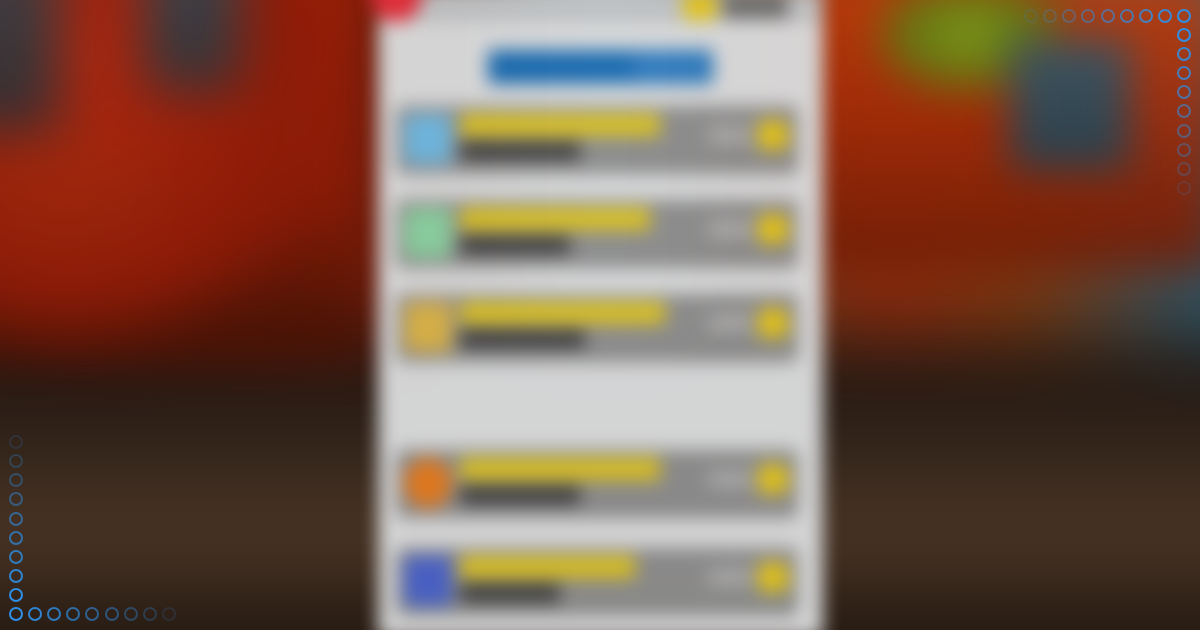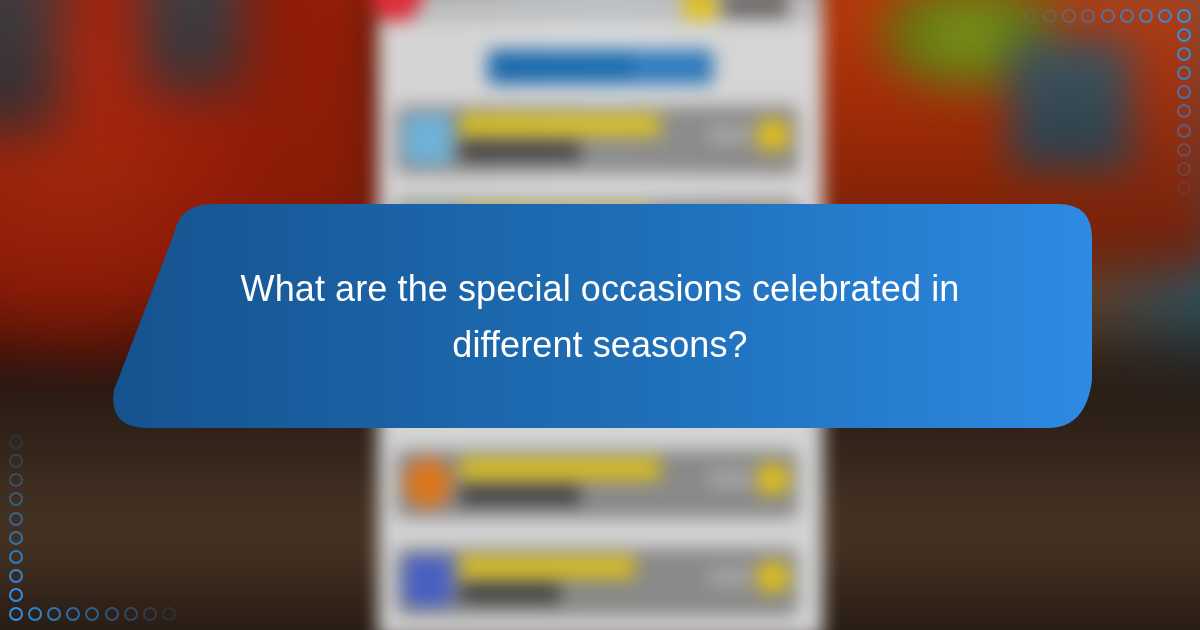--- a/index.html
+++ b/index.html
@@ -384,37 +384,14 @@
       <div class="dot" style="opacity: 0.256; border-color: rgb(46, 144, 232);"></div>
       <div class="dot" style="opacity: 0.362; border-color: rgb(46, 144, 232);"></div>
       <div class="dot" style="opacity: 0.469; border-color: rgb(46, 144, 232);"></div>
       <div class="dot" style="opacity: 0.575; border-color: rgb(46, 144, 232);"></div>
       <div class="dot" style="opacity: 0.681; border-color: rgb(46, 144, 232);"></div>
       <div class="dot" style="opacity: 0.787; border-color: rgb(46, 144, 232);"></div>
       <div class="dot" style="opacity: 0.894; border-color: rgb(46, 144, 232);"></div>
       <div class="dot" style="opacity: 1; border-color: rgb(46, 144, 232);"></div>
     </div>
 
-  <div class="card-wrap">
-    <svg class="card-svg" viewBox="0 0 1008 238" preserveAspectRatio="none">
-      <defs>
-        <linearGradient id="cardGrad" x1="0" y1="0" x2="1" y2="0">
-          <stop offset="0%" stop-color="#15538f"></stop>
-          <stop offset="55%" stop-color="#1f6fb8"></stop>
-          <stop offset="100%" stop-color="#2e8ae3"></stop>
-        </linearGradient>
-      </defs>
-      <path d="M 78,36
-               Q 84,6 116,6
-               L 962,6
-               Q 996,6 996,40
-               L 996,182
-               Q 990,230 952,230
-               L 52,230
-               Q 12,230 18,192
-               Z" fill="url(#cardGrad)"></path>
-    </svg>
-    <div class="card-text">
-      <h1>What are the special occasions celebrated in different seasons?</h1>
-    </div>
-  </div>
 
 </div>
 
 </body></html>

